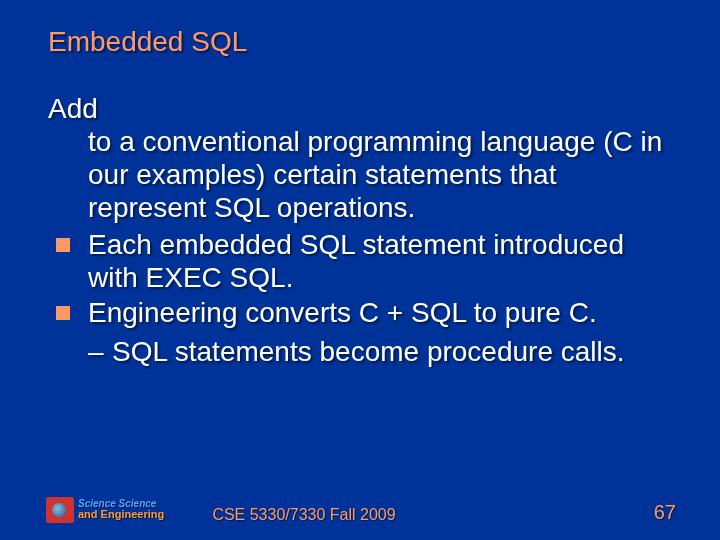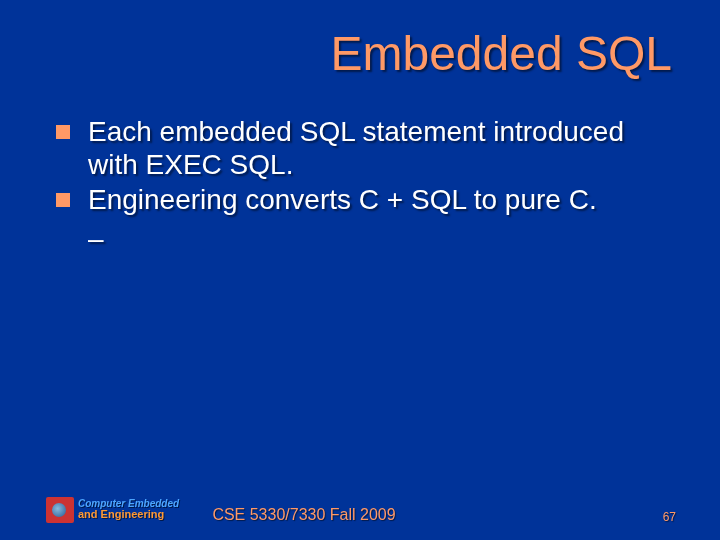--- a/index.html
+++ b/index.html
@@ -11,22 +11,22 @@
     overflow: hidden;
   }
   .slide {
     width: 720px;
     height: 540px;
     padding: 26px 48px 0 48px;
     position: relative;
   }
   .title {
     color: #ff9966;
-    font-size: 48px;
-    text-align: right;
+    font-size: 28px;
+    text-align: left;
     margin-bottom: 34px;
     font-weight: normal;
     text-shadow: 2px 2px 2px rgba(0,0,0,0.5);
   }
   .body-text {
     color: #ffffff;
     font-size: 28px;
     line-height: 1.18;
     text-shadow: 2px 2px 2px rgba(0,0,0,0.5);
   }
@@ -85,21 +85,21 @@
     text-align: center;
     color: #ff9966;
     font-size: 16px;
     text-shadow: 1px 1px 1px rgba(0,0,0,0.5);
   }
   .footer-right {
     position: absolute;
     right: 44px;
     bottom: 2px;
     color: #ff9966;
-    font-size: 12px;
+    font-size: 20px;
     text-shadow: 1px 1px 1px rgba(0,0,0,0.5);
   }
   .logo {
     position: absolute;
     left: 46px;
     bottom: 0;
     width: 120px;
     height: 33px;
     display: flex;
     align-items: center;
@@ -142,45 +142,50 @@
 </style>
 </head>
 <body>
 
 <div class="slide">
 
   <h1 class="title">Embedded SQL</h1>
 
   <div class="body-text">
 
+    <div class="intro">
+      <span class="lead-word">Add</span>
+      <span class="intro-indent">to a conventional programming language (C in our examples) certain statements that represent SQL operations.</span>
+    </div>
 
     <ul class="bullet-list">
       <li class="bullet-item">
         <span class="bullet-box"></span>
         <span class="bullet-text">Each embedded SQL statement introduced with EXEC SQL.</span>
       </li>
       <li class="bullet-item">
         <span class="bullet-box"></span>
         <span class="bullet-text">Engineering converts C + SQL to pure C.</span>
       </li>
     </ul>
 
     <ul class="sub-list">
       <li class="sub-item">
         <span class="dash">–</span>
+        <span>SQL statements become procedure calls.</span>
       </li>
     </ul>
 
   </div>
 
   <div class="footer">
     <div class="logo">
       <div class="logo-badge"></div>
       <div class="logo-text">
-        <div class="logo-line1">Computer Embedded</div>
+        <div class="logo-line1">Science Science</div>
         <div class="logo-line2">and Engineering</div>
       </div>
     </div>
     <div class="footer-center">CSE 5330/7330 Fall 2009</div>
     <div class="footer-right">67</div>
   </div>
 
 </div>
 
 </body></html>

